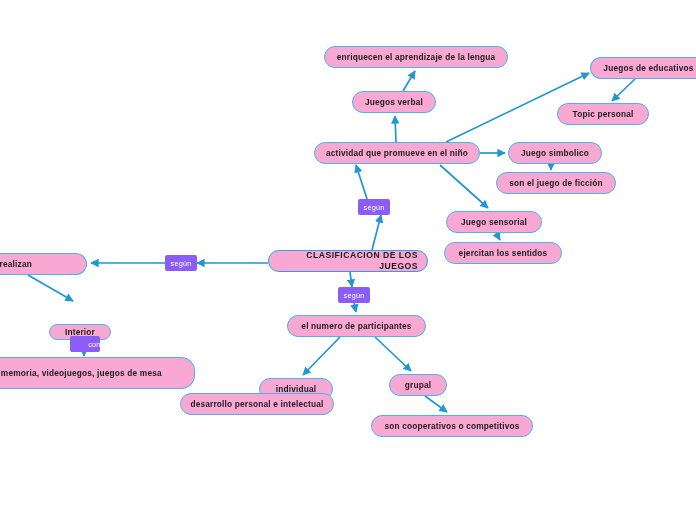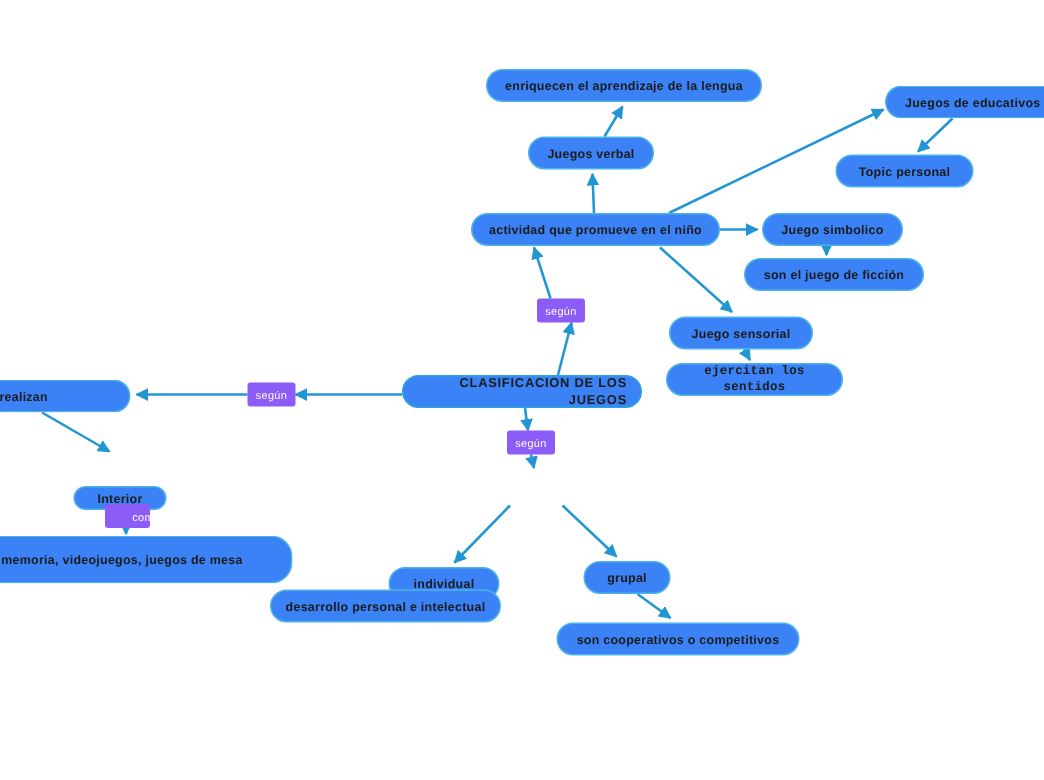--- a/index.html
+++ b/index.html
@@ -26,21 +26,21 @@
     height: 520px;
     pointer-events: none;
   }
   .node {
     position: absolute;
     box-sizing: border-box;
     display: flex;
     align-items: center;
     justify-content: center;
     text-align: center;
-    background: #3b82f6;
+    background: #f9a8d4;
     border: 1.4px solid #4ab3e8;
     border-radius: 14px;
     color: #1b1b1b;
     font-family: "Liberation Sans", sans-serif;
     font-size: 8.3px;
     font-weight: bold;
     letter-spacing: 0.18px;
     line-height: 11px;
     padding: 2px 9px;
     white-space: pre-line;
@@ -135,28 +135,29 @@
   <div class="node clip-right" style="left:590px;top:57px;width:116px;height:22px;">Juegos de educativos</div>
 
   <div class="node" style="left:557px;top:103px;width:92px;height:22px;">Topic personal</div>
 
   <div class="node" style="left:508px;top:142px;width:94px;height:22px;">Juego simbolico</div>
 
   <div class="node" style="left:496px;top:172px;width:120px;height:22px;">son el juego de ficción</div>
 
   <div class="node" style="left:446px;top:211px;width:96px;height:22px;">Juego sensorial</div>
 
-  <div class="node" style="left:444px;top:242px;width:118px;height:22px;font-family:Liberation Mono, monospace;">ejercitan los sentidos</div>
+  <div class="node" style="left:444px;top:242px;width:118px;height:22px;">ejercitan los sentidos</div>
 
   <div class="node clip-left" style="left:-44px;top:253px;width:131px;height:22px;">el que se realizan</div>
 
   <div class="node" style="left:49px;top:304px;width:62px;height:16px;margin-top:20px;">Interior</div>
 
   <div class="node clip-left" style="left:-46px;top:357px;width:241px;height:32px;">juegos de memoria, videojuegos, juegos de mesa</div>
 
+  <div class="node" style="left:287px;top:315px;width:139px;height:22px;">el numero de participantes</div>
 
   <div class="node" style="left:259px;top:378px;width:74px;height:22px;">individual</div>
 
   <div class="node" style="left:389px;top:374px;width:58px;height:22px;">grupal</div>
 
   <div class="node" style="left:180px;top:393px;width:154px;height:22px;">desarrollo personal e intelectual</div>
 
   <div class="node" style="left:371px;top:415px;width:162px;height:22px;">son cooperativos o competitivos</div>
 
   <div class="badge" style="left:358px;top:199px;width:32px;height:16px;">según</div>

